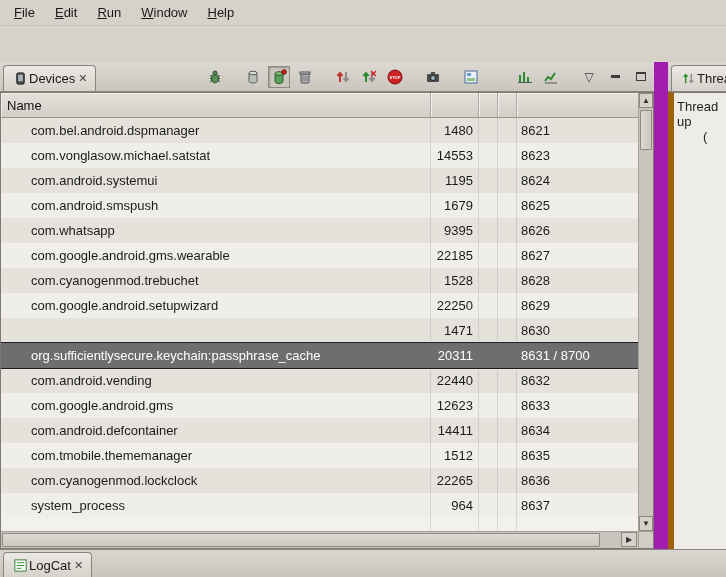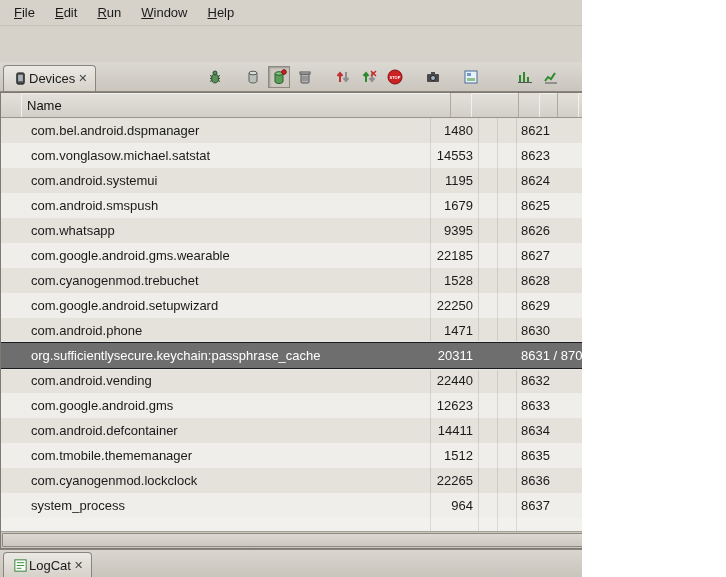--- a/index.html
+++ b/index.html
@@ -1,19 +1,19 @@
 <!DOCTYPE html>
 <html><head>
 <meta charset="utf-8">
 <style>
   * { margin:0; padding:0; box-sizing:border-box; }
   html,body { width:726px; height:577px; overflow:hidden; }
   body { font-family:"Liberation Sans", sans-serif; font-size:13px; color:#1a1a1a; }
 
-  .window { position:relative; width:582px; height:577px; background:#a21caf; overflow:hidden; }
+  .window { position:relative; width:726px; height:577px; background:#a21caf; overflow:hidden; }
 
   
   .menubar { height:26px; display:flex; align-items:center; padding-left:4px;
              background:#d6d2ca; border-bottom:1px solid #c6c2ba; }
   .menu-item { display:inline-block; padding:4px 10px; cursor:default; }
   .menu-item::first-letter { text-decoration:underline; }
 
   .toolbar-strip { height:36px; background:#d6d2ca; }
 
   
@@ -42,21 +42,21 @@
   .viewmenu { font-size:12px; color:#3a3a3a; }
   .ctl-min { width:9px; height:3px; background:#3a3a3a; }
   .ctl-max { width:10px; height:9px; border:1px solid #3a3a3a; border-top:2px solid #3a3a3a; }
 
   
   .table-frame { position:absolute; top:30px; left:0; right:0; bottom:0;
                  border:1px solid #7e7a72; background:#f2f1ed; }
   .theader { position:absolute; top:0; left:0; right:15px; height:25px; display:flex;
              background:linear-gradient(#e4e1db,#d2cfc8); border-bottom:1px solid #9a968e; }
   .hcell { height:100%; border-right:1px solid #aeaaa2; box-shadow:inset 1px 1px 0 #f2f0ec;
-           display:flex; align-items:center; padding-left:6px; color:#111;margin-left:20px; }
+           display:flex; align-items:center; padding-left:6px; color:#111; }
   .hc-name { width:430px; } .hc-pid { width:48px; } .hc-a { width:19px; } .hc-b { width:19px; }
   .hc-port { flex:1; border-right:none; }
 
   .rows { position:absolute; top:25px; left:0; right:15px; bottom:17px; background:#f2f1ed; overflow:hidden; }
   .row { position:relative; height:25px; background:#e5e2dc; }
   .row.alt { background:#efeeea; }
   .row span { position:absolute; top:0; line-height:25px; }
   .cname { left:30px; }
   .cpid  { left:428px; width:44px; text-align:right; }
   .cport { left:520px; }
@@ -260,21 +260,20 @@
     <span class="cname">com.cyanogenmod.trebuchet</span>
     <span class="cpid">1528</span>
     <span class="cport">8628</span>
   </div>
           <div class="row alt">
     <span class="cname">com.google.android.setupwizard</span>
     <span class="cpid">22250</span>
     <span class="cport">8629</span>
   </div>
           <div class="row">
-    <span class="cname">com.android.phone</span>
     <span class="cpid">1471</span>
     <span class="cport">8630</span>
   </div>
           <div class="row alt selected">
     <span class="cname">org.sufficientlysecure.keychain:passphrase_cache</span>
     <span class="cpid">20311</span>
     <span class="cport">8631 / 8700</span>
   </div>
           <div class="row">
     <span class="cname">com.android.vending</span>

